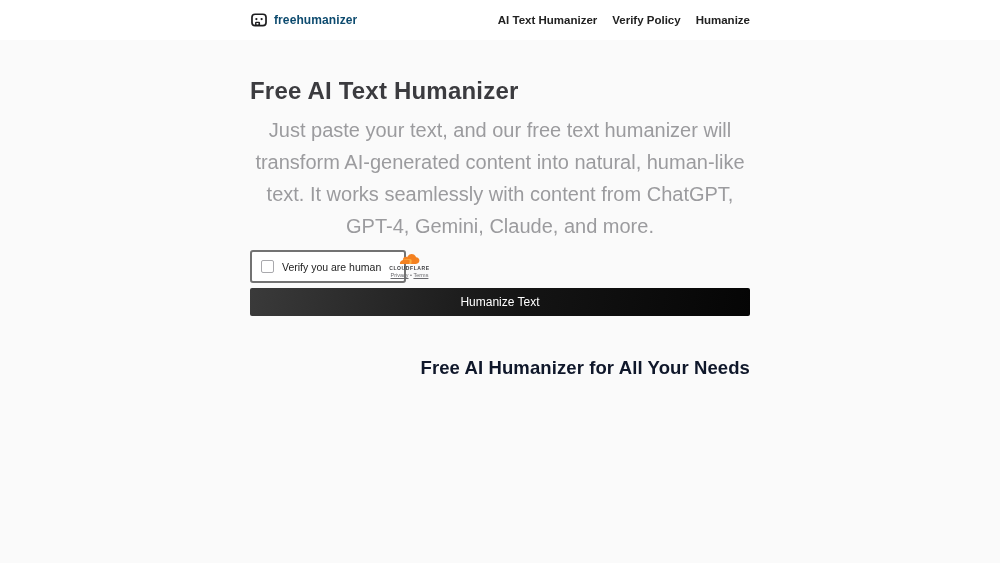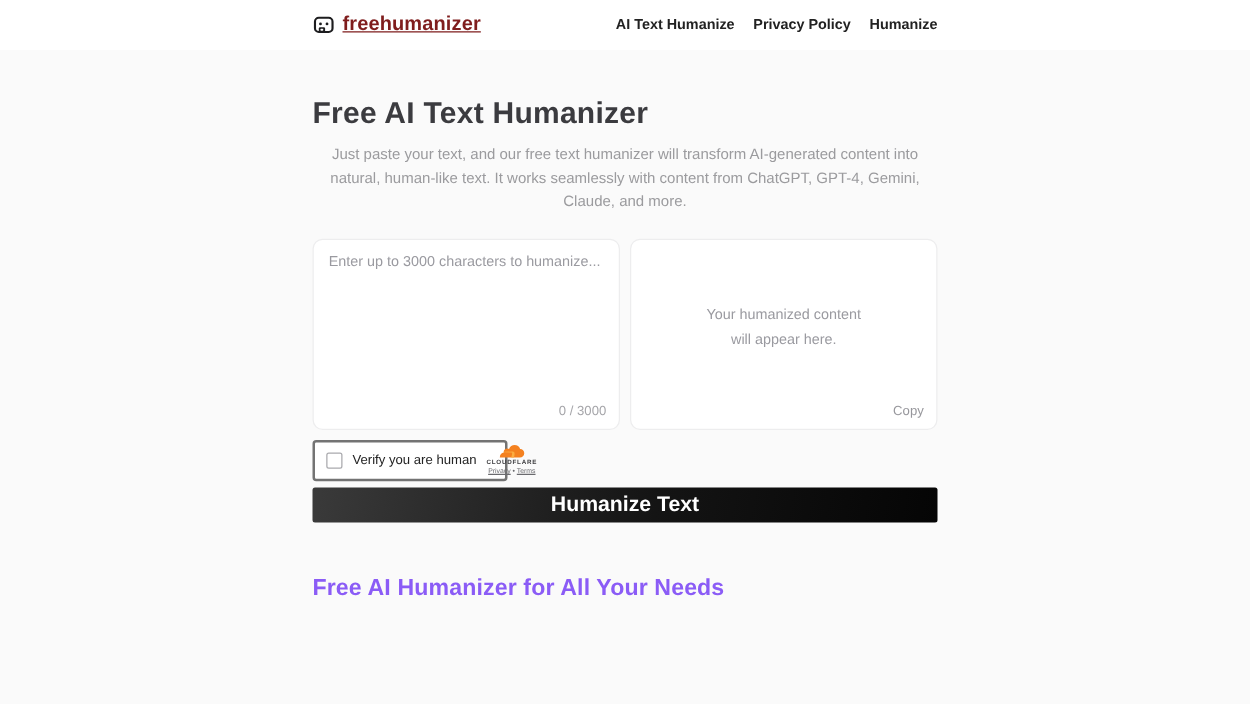--- a/index.html
+++ b/index.html
@@ -17,21 +17,21 @@
     align-items: center;
   }
   .header-inner {
     width: 500px;
     margin: 0 auto;
     display: flex;
     align-items: center;
     justify-content: space-between;
   }
   .brand { display: flex; align-items: center; gap: 6px; cursor: pointer; }
-  .brand-name { font-size: 16px; font-weight: 700; color: #7f1d1d; letter-spacing: 0.1px; text-decoration: underline; }
+  .brand-name { font-size: 12px; font-weight: 700; color: #0c4a6e; letter-spacing: 0.1px; }
   .nav { display: flex; align-items: center; gap: 15px; }
   .nav a {
     font-size: 11.5px;
     font-weight: 600;
     color: #222;
     text-decoration: none;
   }
   
   .main { width: 500px; margin: 0 auto; }
   .hero-title {
@@ -39,21 +39,21 @@
     text-align: left;
     font-size: 24px;
     font-weight: 700;
     color: #3b3b3f;
     letter-spacing: 0.2px;
   }
   .hero-subtitle {
     margin: 9px auto 0;
     width: 492px;
     text-align: center;
-    font-size: 12px;
+    font-size: 20px;
     line-height: 1.6;
     color: #9b9b9e;
   }
   
   .panels {
     margin-top: 19px;
     display: flex;
     gap: 8px;
     height: 153px;
   }
@@ -141,32 +141,33 @@
   .ts-links a { color: #6a6a6e; text-decoration: underline; }
   
   .submit-btn {
     margin-top: 5px;
     width: 100%;
     height: 28px;
     border: none;
     border-radius: 2px;
     background: linear-gradient(100deg, #3a3a3a 0%, #141414 55%, #050505 100%);
     color: #ffffff;
-    font-size: 17px;
-    font-weight: 700;
+    font-size: 12px;
+    font-weight: 400;
     font-family: "Liberation Sans", sans-serif;
     cursor: pointer;
   }
   
   .features { margin-top: 41px; }
   .features-title {
     font-size: 18.5px;
     font-weight: 700;
-    color: #8b5cf6;
+    color: #0f172a;
     letter-spacing: 0.1px;
+    text-align: right;
   }
   .features-desc {
     margin-top: 9px;
     font-size: 13.5px;
     line-height: 1.7;
     color: #9b9b9e;
     width: 500px;
   }
 </style>
 </head>
@@ -180,42 +181,32 @@
           <rect x="2.2" y="3.6" width="15.6" height="12.6" rx="3.4" stroke="#1d1d1f" stroke-width="1.9"></rect>
           <circle cx="7.1" cy="9" r="1.25" fill="#1d1d1f"></circle>
           <circle cx="12.9" cy="9" r="1.25" fill="#1d1d1f"></circle>
           <rect x="5.6" y="12" width="5.6" height="4.6" rx="1.2" fill="#1d1d1f"></rect>
           <rect x="7" y="13.4" width="2.6" height="1.6" rx="0.8" fill="#ffffff"></rect>
         </svg>
       </span>
       <span class="brand-name">freehumanizer</span>
     </div>
     <nav class="nav">
-      <a href="#">AI Text Humanize</a>
-      <a href="#">Privacy Policy</a>
+      <a href="#">AI Text Humanizer</a>
+      <a href="#">Verify Policy</a>
       <a href="#">Humanize</a>
     </nav>
   </div>
 </header>
 
 <main class="main">
 
   <h1 class="hero-title">Free AI Text Humanizer</h1>
   <p class="hero-subtitle">Just paste your text, and our free text humanizer will transform AI-generated content into natural, human-like text. It works seamlessly with content from ChatGPT, GPT-4, Gemini, Claude, and more.</p>
 
-  <div class="panels">
-    <div class="panel">
-      <textarea placeholder="Enter up to 3000 characters to humanize..." style=""></textarea>
-      <span class="char-count">0 / 3000</span>
-    </div>
-    <div class="panel">
-      <div class="output-placeholder">Your humanized content will appear here.</div>
-      <button class="copy-btn">Copy</button>
-    </div>
-  </div>
 
   <div class="turnstile">
     <div class="ts-checkbox"></div>
     <span class="ts-label">Verify you are human</span>
     <div class="ts-brand">
       <span class="icon-cloud" style="display:inline-flex;">
         <svg width="22" height="11" viewBox="0 0 30 15" fill="none">
           <path d="M24.5 13.5c2.6 0 4.7-2.1 4.7-4.6 0-2.5-2-4.5-4.5-4.6C23.9 1.8 21.5 0 18.7 0c-2.8 0-5.2 1.8-6.1 4.3-0.6-0.4-1.3-0.6-2.1-0.6-2 0-3.7 1.6-3.7 3.7 0 0.3 0 0.6 0.1 0.8C4.4 8.5 2.5 10.7 2.5 13.5h22z" fill="#f48120"></path>
           <path d="M18 13.5c0.3-1.2 1-4.3 0.4-5.4-0.4-0.8-1.2-0.9-2.4-0.9l-9.2 0.1c-0.2 0-0.3 0.2-0.2 0.4 0.1 0.2 0.3 0.3 0.5 0.3l7.6 0.3c1 0.1 1.5 0.8 1.2 1.9l-0.9 3.3H18z" fill="#fbad41"></path>
         </svg>

